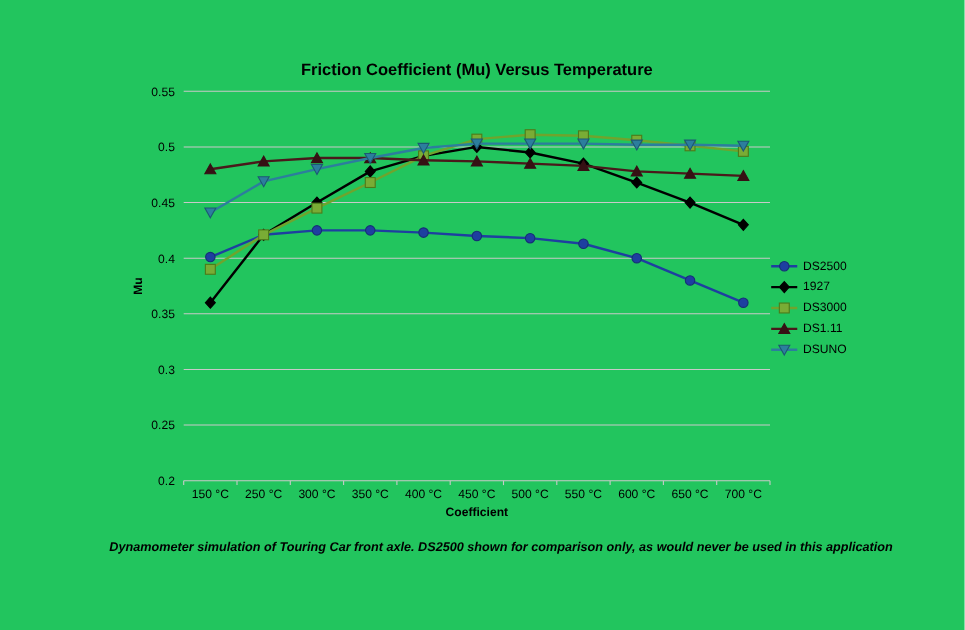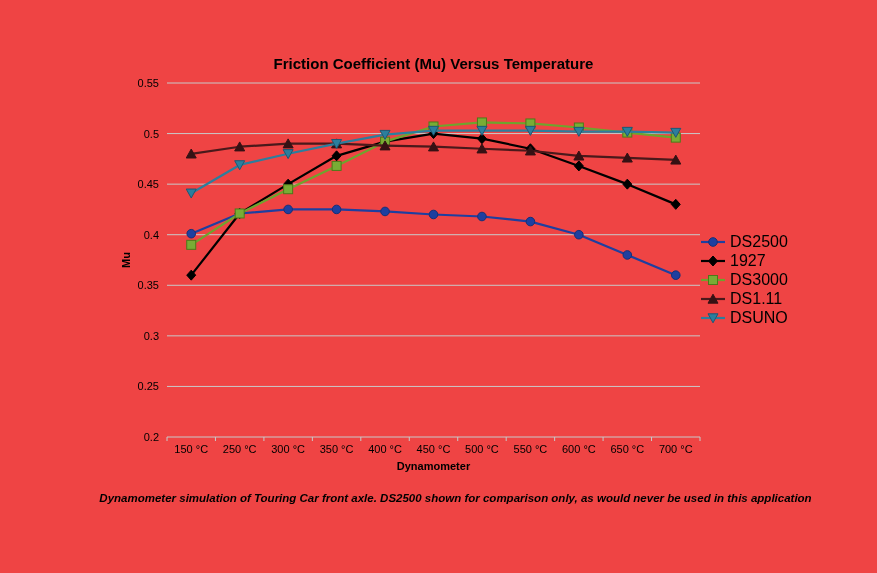--- a/index.html
+++ b/index.html
@@ -1,17 +1,17 @@
 <!DOCTYPE html>
 <html><head>
 <meta charset="utf-8">
 <style>
   html,body{margin:0;padding:0;background:#fff;}
   #stage{
-    position:relative;width:877px;height:573px;background:#ef4444;
+    position:relative;width:877px;height:573px;background:#22c55e;
     font-family:"Liberation Sans",sans-serif;overflow:hidden;
   }
   .chart-title{
     position:absolute;left:167px;top:55px;width:533px;text-align:center;
     font-size:15px;font-weight:bold;color:#000;
   }
   .y-axis-title{
     position:absolute;left:101px;top:254px;width:50px;text-align:center;
     font-size:11px;font-weight:bold;color:#000;
     transform:rotate(-90deg);
@@ -26,21 +26,21 @@
   }
   #plot-svg{position:absolute;left:0;top:0;}
   .legend{
     position:absolute;left:701px;top:232px;
   }
   .legend-item{
     display:flex;align-items:center;height:19px;
   }
   .legend-item svg{flex:0 0 auto;}
   .legend-label{
-    margin-left:5px;font-size:16px;color:#000;white-space:nowrap;
+    margin-left:5px;font-size:11px;color:#000;white-space:nowrap;
   }
 </style>
 </head>
 <body>
 
 <div id="stage">
   <div class="chart-title">Friction Coefficient (Mu) Versus Temperature</div>
   <div class="y-axis-title">Mu</div>
   <svg id="plot-svg" width="877" height="573" viewBox="0 0 877 573">
       <line x1="167" y1="83" x2="700" y2="83" stroke="#c9c9c9" stroke-width="1"></line>
@@ -136,21 +136,21 @@
       <polygon points="288.1363636363636,158.60000000000008 293.1363636363636,149.60000000000008 283.1363636363636,149.60000000000008" fill="#2c7e9d" stroke="#1c5874" stroke-width="1"></polygon>
       <polygon points="336.5909090909091,148.48571428571435 341.5909090909091,139.48571428571435 331.5909090909091,139.48571428571435" fill="#2c7e9d" stroke="#1c5874" stroke-width="1"></polygon>
       <polygon points="385.0454545454545,139.38285714285718 390.0454545454545,130.38285714285718 380.0454545454545,130.38285714285718" fill="#2c7e9d" stroke="#1c5874" stroke-width="1"></polygon>
       <polygon points="433.5,135.3371428571429 438.5,126.3371428571429 428.5,126.3371428571429" fill="#2c7e9d" stroke="#1c5874" stroke-width="1"></polygon>
       <polygon points="481.95454545454544,135.3371428571429 486.95454545454544,126.3371428571429 476.95454545454544,126.3371428571429" fill="#2c7e9d" stroke="#1c5874" stroke-width="1"></polygon>
       <polygon points="530.4090909090909,135.3371428571429 535.4090909090909,126.3371428571429 525.4090909090909,126.3371428571429" fill="#2c7e9d" stroke="#1c5874" stroke-width="1"></polygon>
       <polygon points="578.8636363636364,136.3485714285715 583.8636363636364,127.34857142857147 573.8636363636364,127.34857142857147" fill="#2c7e9d" stroke="#1c5874" stroke-width="1"></polygon>
       <polygon points="627.3181818181818,136.3485714285715 632.3181818181818,127.34857142857147 622.3181818181818,127.34857142857147" fill="#2c7e9d" stroke="#1c5874" stroke-width="1"></polygon>
       <polygon points="675.7727272727273,137.36000000000007 680.7727272727273,128.36000000000007 670.7727272727273,128.36000000000007" fill="#2c7e9d" stroke="#1c5874" stroke-width="1"></polygon>
     </svg>
-  <div class="x-axis-title">Dynamometer</div>
+  <div class="x-axis-title">Coefficient</div>
   <div class="legend">
       <div class="legend-item">
         <svg width="24" height="14">
           <line x1="0" y1="7" x2="24" y2="7" stroke="#1e3fa0" stroke-width="2.2"></line>
           <circle cx="12" cy="7" r="4.3" fill="#1e3fa0" stroke="#162f76" stroke-width="1"></circle>
         </svg>
         <span class="legend-label">DS2500</span>
       </div>
       <div class="legend-item">
         <svg width="24" height="14">

